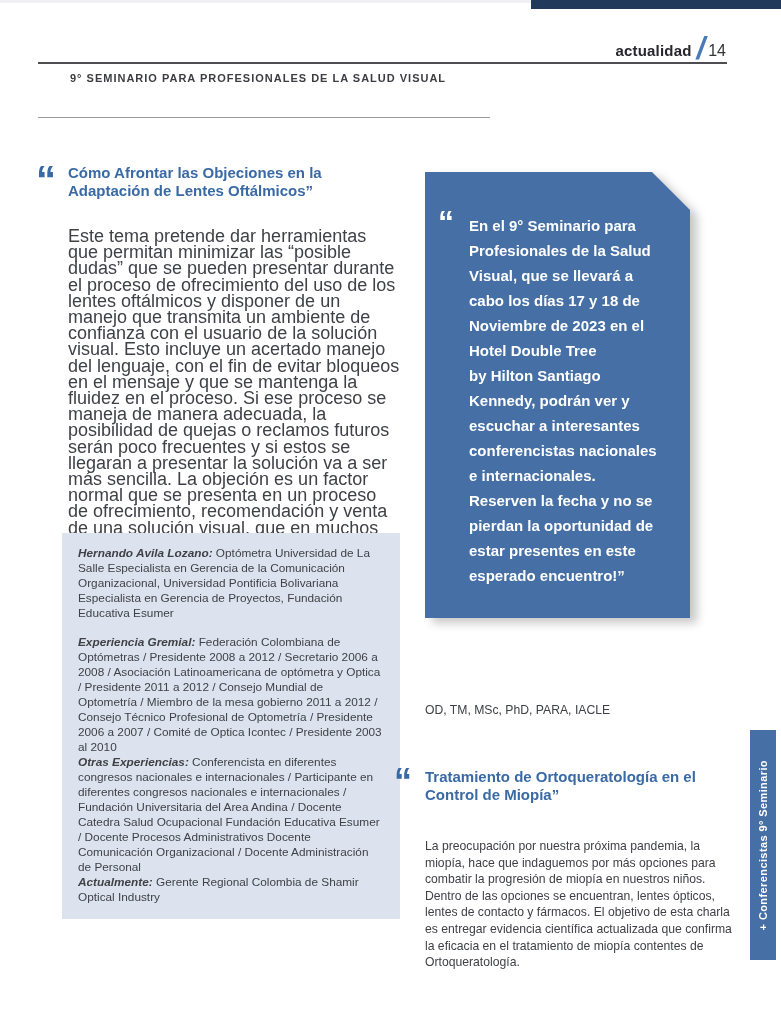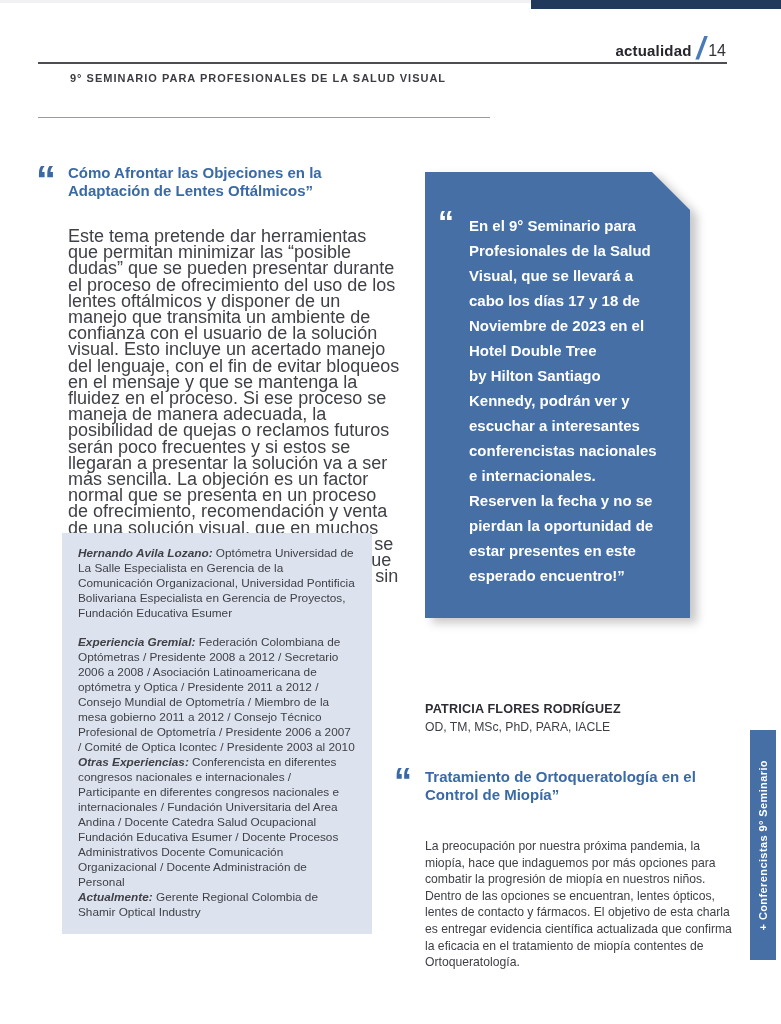--- a/index.html
+++ b/index.html
@@ -21,21 +21,21 @@
   .kicker { position:absolute; left:70px; top:72px; font-size:11px; font-weight:bold; color:#3c3d42; letter-spacing:1px; }
   .rule-2 { position:absolute; left:38px; top:117px; width:452px; height:1px; background:#9a9aa0; }
 
   .h-quote { color:#3a6aa5; font-weight:bold; line-height:0.9; }
   .quote-h1 { position:absolute; left:36px; top:162px; font-size:40px; }
   .article1-title { position:absolute; left:68px; top:164px; width:336px;
     font-size:15px; font-weight:bold; color:#3a6aa5; line-height:1.22; }
   .article1-body { position:absolute; left:68px; top:228px; width:332px;
     font-size:18px; line-height:16.2px; color:#3f4147; }
 
-  .bio-box { position:absolute; left:62px; top:533px; width:310px;
+  .bio-box { position:absolute; left:62px; top:533px; width:338px;
     background:#dde3ee; padding:13px 16px 14px 16px;
     font-size:11.8px; line-height:15px; color:#3f4147; }
   .bio-box p + p { margin-top:14px; }
   .bio-box .tight { margin-top:0 !important; }
   .bi { font-weight:bold; font-style:italic; }
   .it { }
 
   .qbox { position:absolute; left:425px; top:172px; width:265px; height:446px;
     background:#456fa5;
     clip-path: polygon(0 0, calc(100% - 38px) 0, 100% 38px, 100% 100%, 0 100%);
@@ -105,21 +105,20 @@
 conferencistas nacionales
 e internacionales.
 Reserven la fecha y no se
 pierdan la oportunidad de
 estar presentes en este
 esperado encuentro!”</div>
     </div>
   </div>
 
   <div class="speaker">
-    <div class="name">PATRICIA FLORES RODRÍGUEZ</div>
     <div class="line">OD, TM,  MSc, PhD, PARA, IACLE</div>
   </div>
 
   <div class="h-quote quote-h2">“</div>
   <h2 class="article2-title">Tratamiento de Ortoqueratología en el Control de Miopía”</h2>
   <p class="article2-body">La preocupación por nuestra próxima pandemia, la miopía, hace que indaguemos por más opciones para combatir la progresión de miopía en nuestros niños. Dentro de las opciones se encuentran, lentes ópticos, lentes de contacto y fármacos. El objetivo de esta charla es entregar evidencia científica actualizada que confirma la eficacia en el tratamiento de miopía contentes de Ortoqueratología.</p>
 
   <div class="side-tab">
     <span class="vtext">+ Conferencistas 9° Seminario</span>
   </div>

